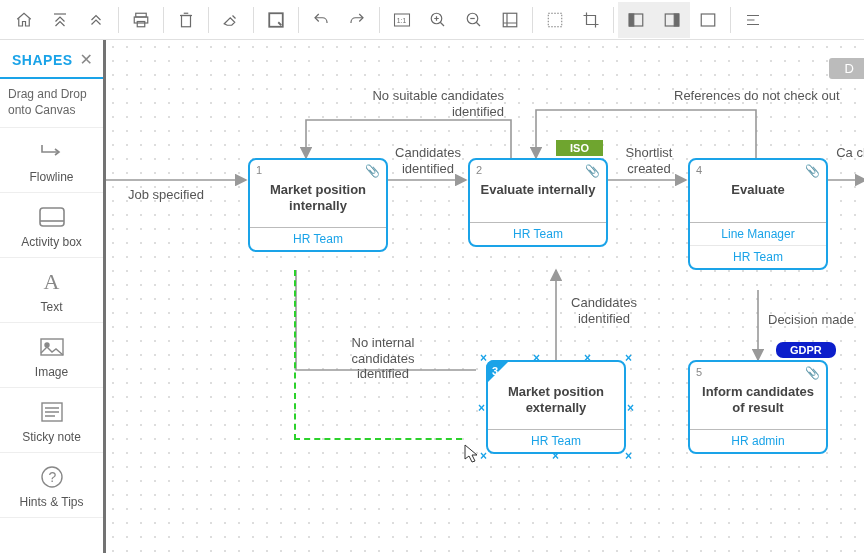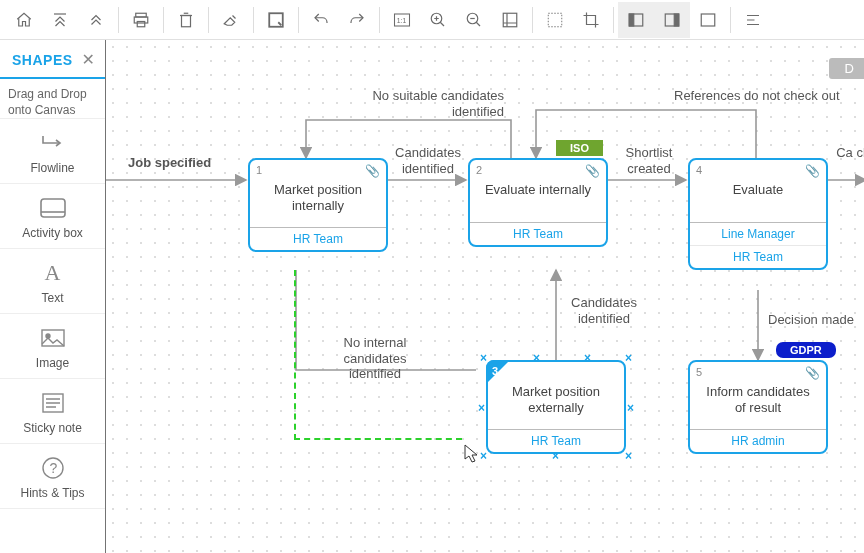--- a/index.html
+++ b/index.html
@@ -9,39 +9,39 @@
 .toolbar { height: 40px; background: #fff; border-bottom: 1px solid #e0e0e0; display: flex; align-items: center; padding: 0 6px; }
 .tbtn { width: 36px; height: 36px; display: flex; align-items: center; justify-content: center; color: #6b6b6b; cursor: pointer; position: relative; }
 .tbtn svg { stroke: #6b6b6b; fill: none; }
 .tbtn.active { background: #eee; }
 .tdiv { width: 1px; height: 26px; background: #ddd; margin: 0 4px; }
 
 
 .main { display: flex; height: 513px; }
 
 
-.sidebar { width: 106px; background: #fff; border-right: 1px solid #737373; display: flex; flex-direction: column; }
+.sidebar { width: 106px; background: #fff; border-right: 3px solid #737373; display: flex; flex-direction: column; }
 .sidebar-header { display: flex; align-items: center; justify-content: space-between; padding: 10px 10px 8px 12px; border-bottom: 2px solid #1aa3e8; }
 .sidebar-title { color: #1aa3e8; font-size: 14px; font-weight: 600; letter-spacing: 0.5px; }
 .sidebar-close { color: #888; font-size: 16px; cursor: pointer; }
-.sidebar-hint { font-size: 12px; color: #666; padding: 8px 8px 0 8px; line-height: 1.3; border-bottom: 1px solid #eee; }
+.sidebar-hint { font-size: 12px; color: #666; padding: 8px 8px 9px 8px; line-height: 1.3; border-bottom: 1px solid #eee; }
 .shape-item { display: flex; flex-direction: column; align-items: center; padding: 10px 4px 8px; border-bottom: 1px solid #eee; cursor: grab; }
 .shape-item .ico { height: 28px; display: flex; align-items: center; justify-content: center; color: #888; }
 .shape-label { font-size: 12px; color: #555; margin-top: 4px; text-align: center; }
 
 
 .canvas { flex: 1; position: relative; background: #fff; background-image: radial-gradient(circle, #ddd 1px, transparent 1px); background-size: 14px 14px; overflow: hidden; }
 
 .label-pill { position: absolute; right: 0; top: 18px; background: #bbb; color: #fff; font-size: 13px; padding: 3px 10px 3px 16px; border-radius: 3px 0 0 3px; }
 
 
 .act { position: absolute; width: 140px; border: 2px solid #1aa3e8; border-radius: 8px; background: #fff; }
 .act .num { position: absolute; top: 4px; left: 6px; font-size: 11px; color: #888; }
 .act .clip { position: absolute; top: 4px; right: 6px; font-size: 12px; color: #888; }
-.act .title { text-align: center; font-size: 13px; color: #444; padding: 22px 10px 12px; line-height: 1.25; min-height: 62px; }
+.act .title { text-align: center; font-size: 13px; color: #444; padding: 22px 10px 12px; line-height: 1.25; min-height: 62px; font-weight: bold; }
 .act .roles { border-top: 1px solid #bbb; }
 .act .role { text-align: center; font-size: 12px; color: #1aa3e8; padding: 4px 4px; border-top: 1px solid #e8e8e8; }
 .act .role:first-child { border-top: none; }
 
 .act.sel {  }
 .act.sel .corner { position: absolute; width: 0; height: 0; top: -2px; left: -2px; border-top: 24px solid #1aa3e8; border-right: 24px solid transparent; border-top-left-radius: 8px; }
 .act.sel .num { color: #fff; z-index: 2; left: 4px; top: 3px; font-weight: 600; }
 .handle { position: absolute; color: #1aa3e8; font-size: 12px; font-weight: 700; line-height: 1; }
 
 .badge { position: absolute; color: #fff; font-size: 11px; font-weight: 700; padding: 2px 14px; }
@@ -278,29 +278,29 @@
       <path d="M450 320 V230" stroke="#999" stroke-width="1.6" fill="none" marker-end="url(#ah)"></path>
 
       <path d="M652 250 V320" stroke="#999" stroke-width="1.6" fill="none" marker-end="url(#ah)"></path>
 
       <path d="M190 230 V330 H370" stroke="#999" stroke-width="1.6" fill="none"></path>
     </svg>
 
     <div class="dashed-line" style="left:188px; top:230px; width:0; height:170px; border-right:none; border-top:none; border-bottom:none;"></div>
     <div class="dashed-line" style="left:188px; top:398px; width:168px; height:0; border-right:none; border-left:none; border-bottom:none;"></div>
 
-    <div class="elab" style="left:22px; top:115px;font-weight:bold;">Job specified</div>
+    <div class="elab" style="left:22px; top:147px;">Job specified</div>
     <div class="elab multi" style="left:228px; top:48px; width:170px;text-align:right;"><span>No suitable candidates identified</span></div>
     <div class="elab multi" style="left:282px; top:105px; width:80px;"><span>Candidates identified</span></div>
     <div class="elab" style="left:568px; top:48px;">References do not check out</div>
     <div class="elab multi" style="left:508px; top:105px; width:70px;"><span>Shortlist created</span></div>
     <div class="elab multi" style="left:730px; top:105px; width:30px;"><span>Ca
 cl</span></div>
     <div class="elab multi" style="left:458px; top:255px; width:80px;"><span>Candidates identified</span></div>
-    <div class="elab multi" style="left:224px; top:295px; width:90px;"><span>No internal candidates identified</span></div>
+    <div class="elab multi" style="left:232px; top:295px; width:90px;"><span>No internal candidates identified</span></div>
     <div class="elab" style="left:662px; top:272px;">Decision made</div>
 
     <div class="badge iso" style="left:450px; top:100px;">ISO</div>
     <div class="badge gdpr" style="left:670px; top:302px;">GDPR</div>
 
     <div class="act" style="left:142px; top:118px;">
       <div class="num">1</div>
       <div class="clip">📎</div>
       <div class="title">Market position internally</div>
       <div class="roles">

